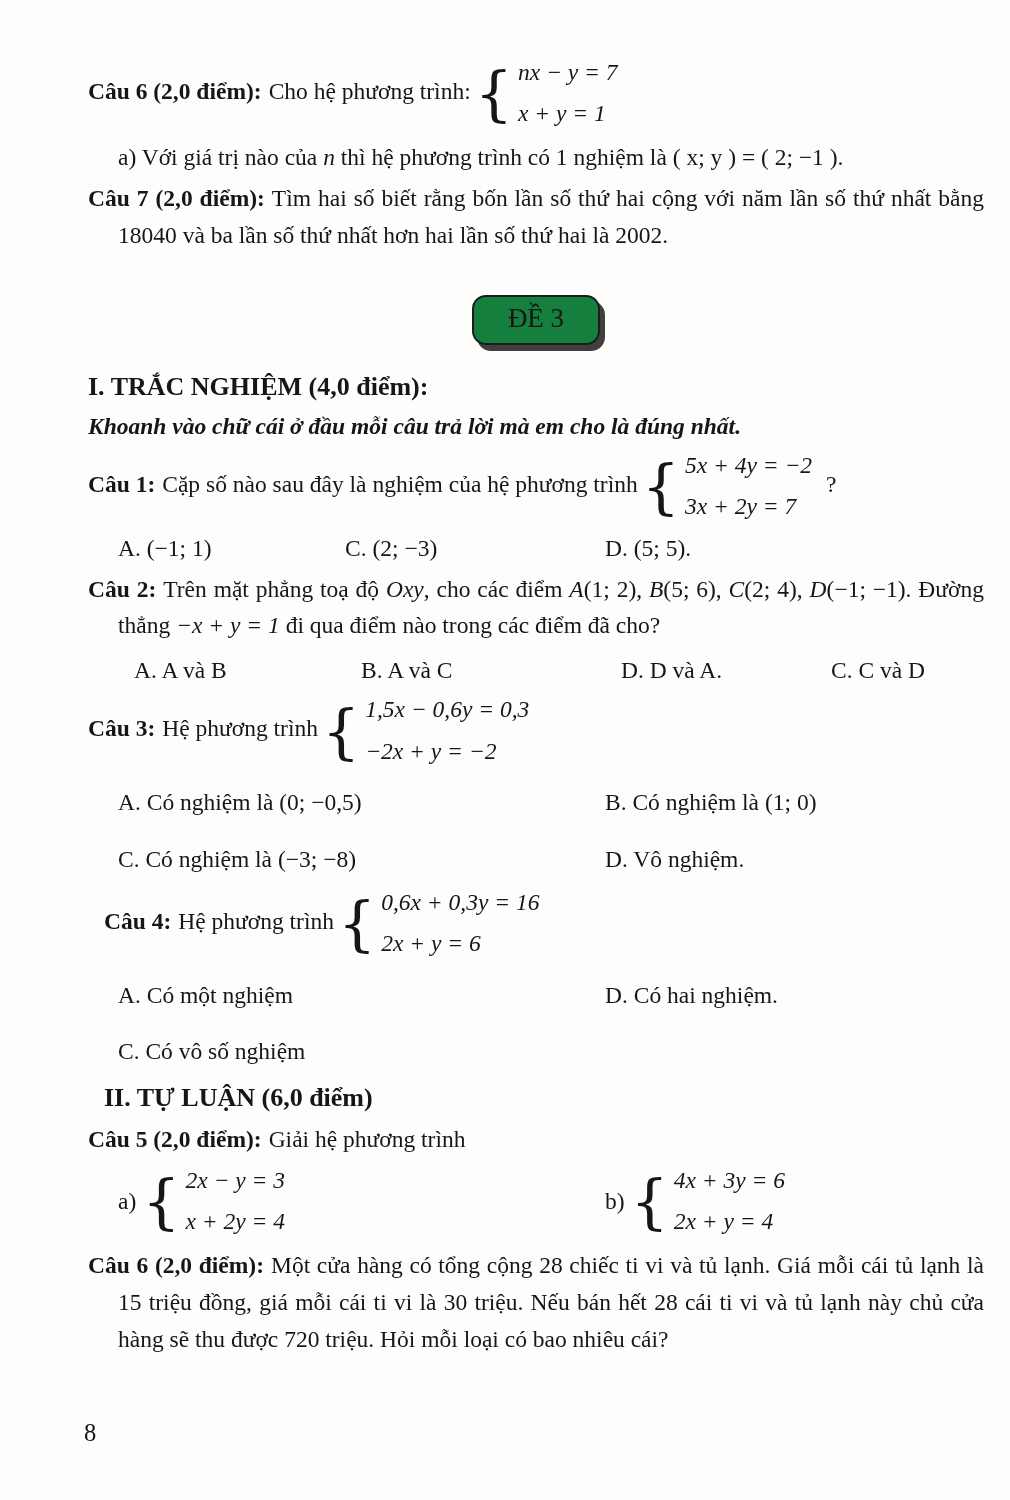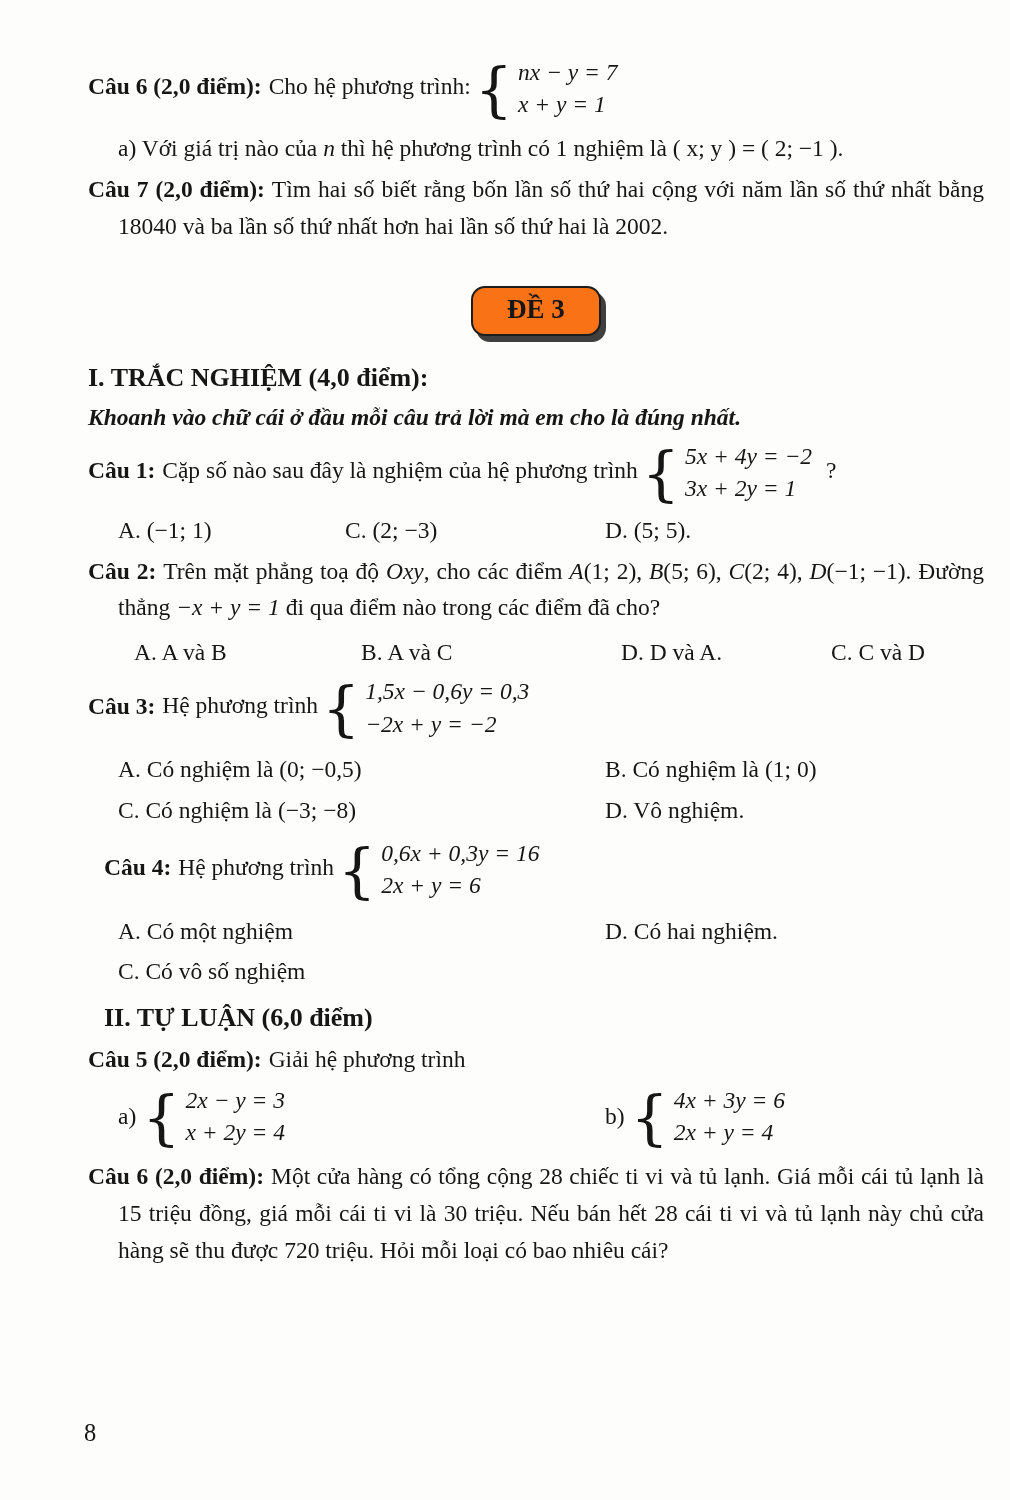--- a/index.html
+++ b/index.html
@@ -17,36 +17,36 @@
   .it { font-style:italic; }
 
   .system {
     display:inline-flex; align-items:center; vertical-align:middle;
     margin:2px 8px 2px 4px; white-space:nowrap; text-indent:0;
   }
   .brace {
     display:inline-block; font-size:60px; line-height:1;
     font-family:"DejaVu Serif",serif; font-weight:400; margin-right:5px;
   }
-  .eqs { display:inline-flex; flex-direction:column; gap:3px; text-align:left; }
+  .eqs { display:inline-flex; flex-direction:column; gap:12px; text-align:left; }
   .eq  { font-style:italic; line-height:1.25; white-space:nowrap; }
   .sys-tail { margin-left:6px; }
 
   .badge-row { display:flex; justify-content:center; margin:42px 0 22px; }
   .badge {
-    border:2.5px solid #1d1d1d; border-radius:14px; background:#f97316;
-    padding:3px 34px 5px; font-weight:bold; font-size:27px; line-height:1.4;
+    border:2.5px solid #1d1d1d; border-radius:14px; background:#15803d;
+    padding:3px 34px 5px; font-weight:normal; font-size:27px; line-height:1.4;
     box-shadow:5px 6px 0 #3f3f3f;
   }
 
   .heading { font-weight:bold; font-size:26px; }
   .instruction { font-weight:bold; font-style:italic; margin-bottom:2px; }
 
   .opts4 { display:grid; grid-template-columns:227px 260px 210px 1fr; padding-left:30px; margin:6px 0 4px; }
-  .opts2 { display:grid; grid-template-columns:487px 1fr; row-gap:4px; padding-left:30px; margin-top:10px; }
+  .opts2 { display:grid; grid-template-columns:487px 1fr; row-gap:20px; padding-left:30px; margin-top:16px; }
   .opt { white-space:nowrap; }
 
   .q5row { display:grid; grid-template-columns:487px 1fr; padding-left:30px; margin:6px 0 8px; }
   .q5item { display:inline-flex; align-items:center; }
   .q5item .item-label { margin-right:2px; }
 
   .mb8 { margin-bottom:8px; }
   .mb2 { margin-bottom:2px; }
   .mt2 { margin-top:2px; }
   .mt4 { margin-top:4px; }
@@ -80,21 +80,21 @@
     </div>
 
     <div class="heading">I. TRẮC NGHIỆM (4,0 điểm):</div>
     <div class="instruction">Khoanh vào chữ cái ở đầu mỗi câu trả lời mà em cho là đúng nhất.</div>
 
     <div class="para hang mt4">
       <b class="q-label">Câu 1:</b><span>Cặp số nào sau đây là nghiệm của hệ phương trình</span><span class="system">
           <span class="brace">{</span>
           <span class="eqs">
             <span class="eq">5x + 4y = −2</span>
-            <span class="eq">3x + 2y = 1</span>
+            <span class="eq">3x + 2y = 7</span>
           </span>
         </span><span class="sys-tail">?</span>
     </div>
     <div class="opts4">
       <span class="opt">A. (−1; 1)</span>
       <span class="opt">C. (2; −3)</span>
       <span class="opt">D. (5; 5).</span>
     </div>
 
     <div class="para hang">

